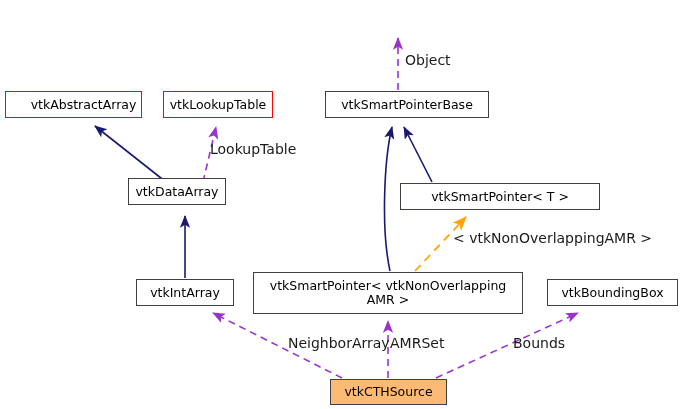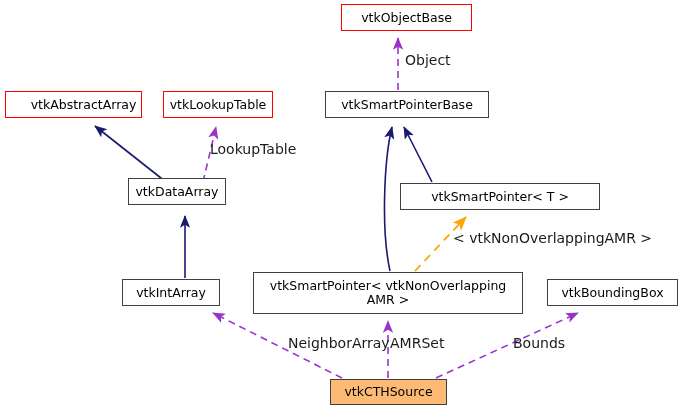--- a/index.html
+++ b/index.html
@@ -89,23 +89,20 @@
 
     <path d="M 185,278 L 185,216" stroke="#191970" stroke-width="1.6" fill="none" marker-end="url(#arrow-navy)"></path>
 
     <path d="M 342,378 L 213,313" stroke="#9933cc" stroke-width="1.6" fill="none" stroke-dasharray="7,5" marker-end="url(#arrow-purple)"></path>
 
     <path d="M 388,378 L 388,321" stroke="#9933cc" stroke-width="1.6" fill="none" stroke-dasharray="7,5" marker-end="url(#arrow-purple)"></path>
 
     <path d="M 436,378 L 578,313" stroke="#9933cc" stroke-width="1.6" fill="none" stroke-dasharray="7,5" marker-end="url(#arrow-purple)"></path>
   </svg>
 
-  <div class="node ext" style="left:341px; top:4px; width:131px; height:27px;">
-    <span>vtkObjectBase</span>
-  </div>
 
   <div class="node ext" style="left:5px; top:91px; width:137px; height:27px;padding-left:20px;">
     <span>vtkAbstractArray</span>
   </div>
 
   <div class="node ext" style="left:163px; top:91px; width:110px; height:27px;">
     <span>vtkLookupTable</span>
   </div>
 
   <div class="node plain" style="left:325px; top:91px; width:164px; height:27px;">
@@ -113,21 +110,21 @@
   </div>
 
   <div class="node plain" style="left:128px; top:178px; width:98px; height:27px;">
     <span>vtkDataArray</span>
   </div>
 
   <div class="node plain" style="left:400px; top:183px; width:200px; height:27px;">
     <span>vtkSmartPointer&lt; T &gt;</span>
   </div>
 
-  <div class="node plain" style="left:122px; top:279px; width:98px; height:27px;">
+  <div class="node plain" style="left:136px; top:279px; width:98px; height:27px;">
     <span>vtkIntArray</span>
   </div>
 
   <div class="node plain" style="left:253px; top:272px; width:270px; height:42px;">
     <span>vtkSmartPointer&lt; vtkNonOverlapping
 AMR &gt;</span>
   </div>
 
   <div class="node plain" style="left:547px; top:279px; width:131px; height:27px;">
     <span>vtkBoundingBox</span>

